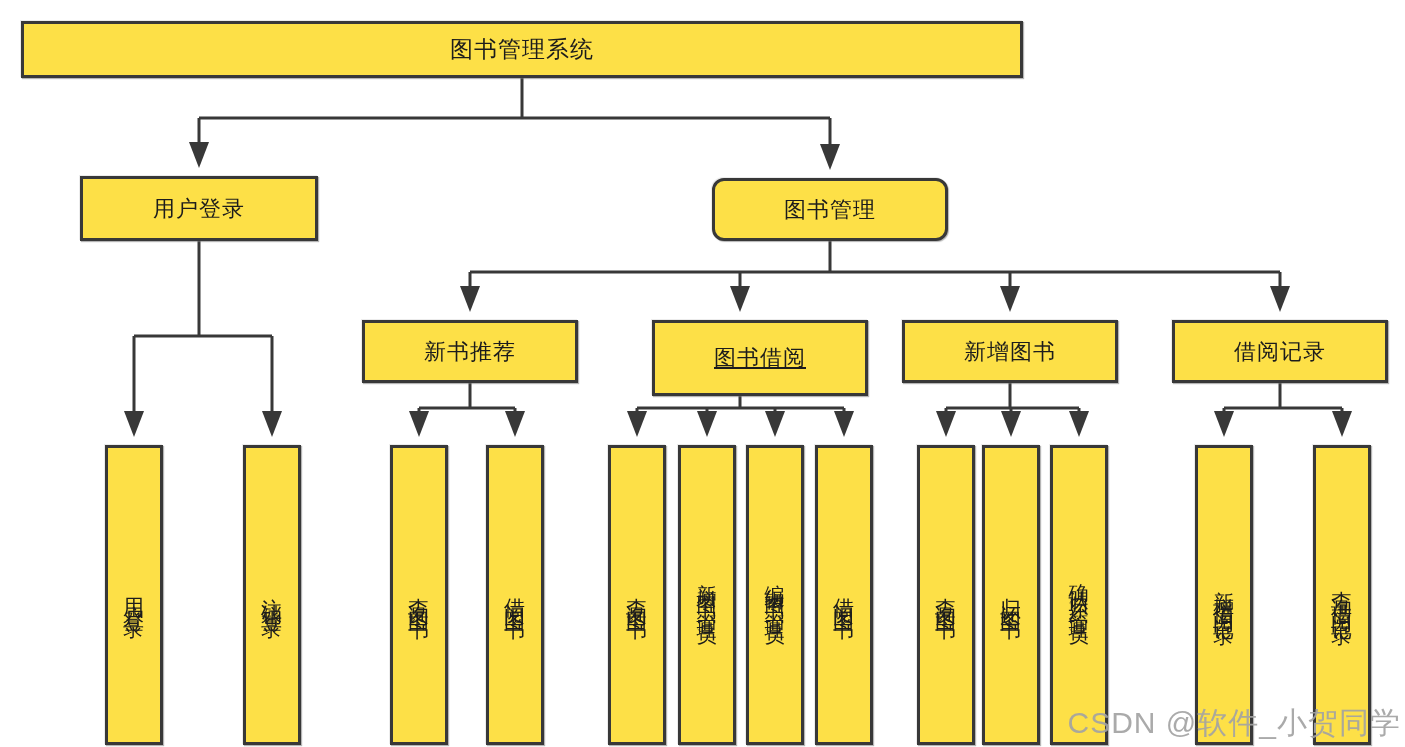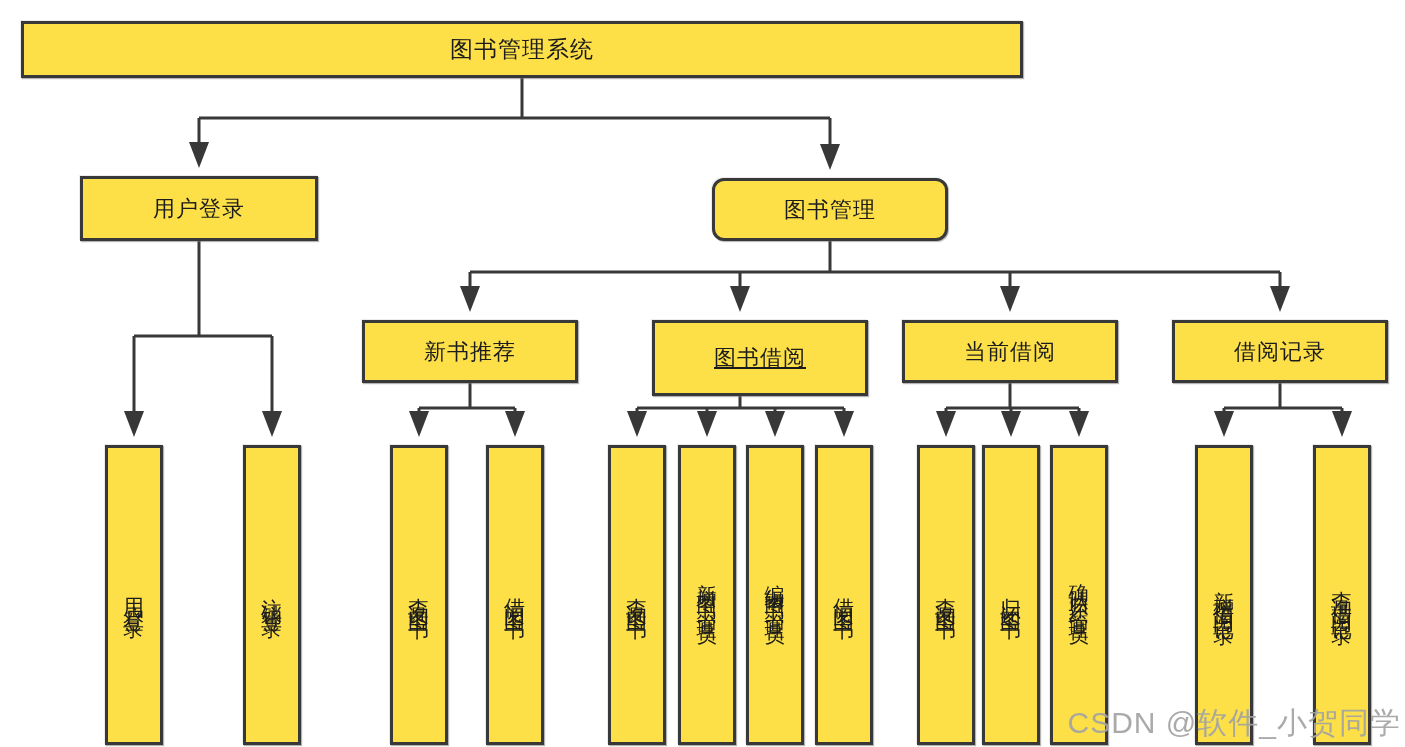--- a/index.html
+++ b/index.html
@@ -111,21 +111,21 @@
     <span>图书管理</span>
   </div>
 
   <div class="box h" id="box-new-book">
     <span>新书推荐</span>
   </div>
   <div class="box h" id="box-book-borrow">
     <span>图书借阅</span>
   </div>
   <div class="box h" id="box-current-borrow">
-    <span>当前借阅</span>
+    <span>新增图书</span>
   </div>
   <div class="box h" id="box-borrow-records">
     <span>借阅记录</span>
   </div>
 
   <div class="box leaf" id="leaf-1">
     <span>用户登录</span>
   </div>
   <div class="box leaf" id="leaf-2">
     <span>注销登录</span>

